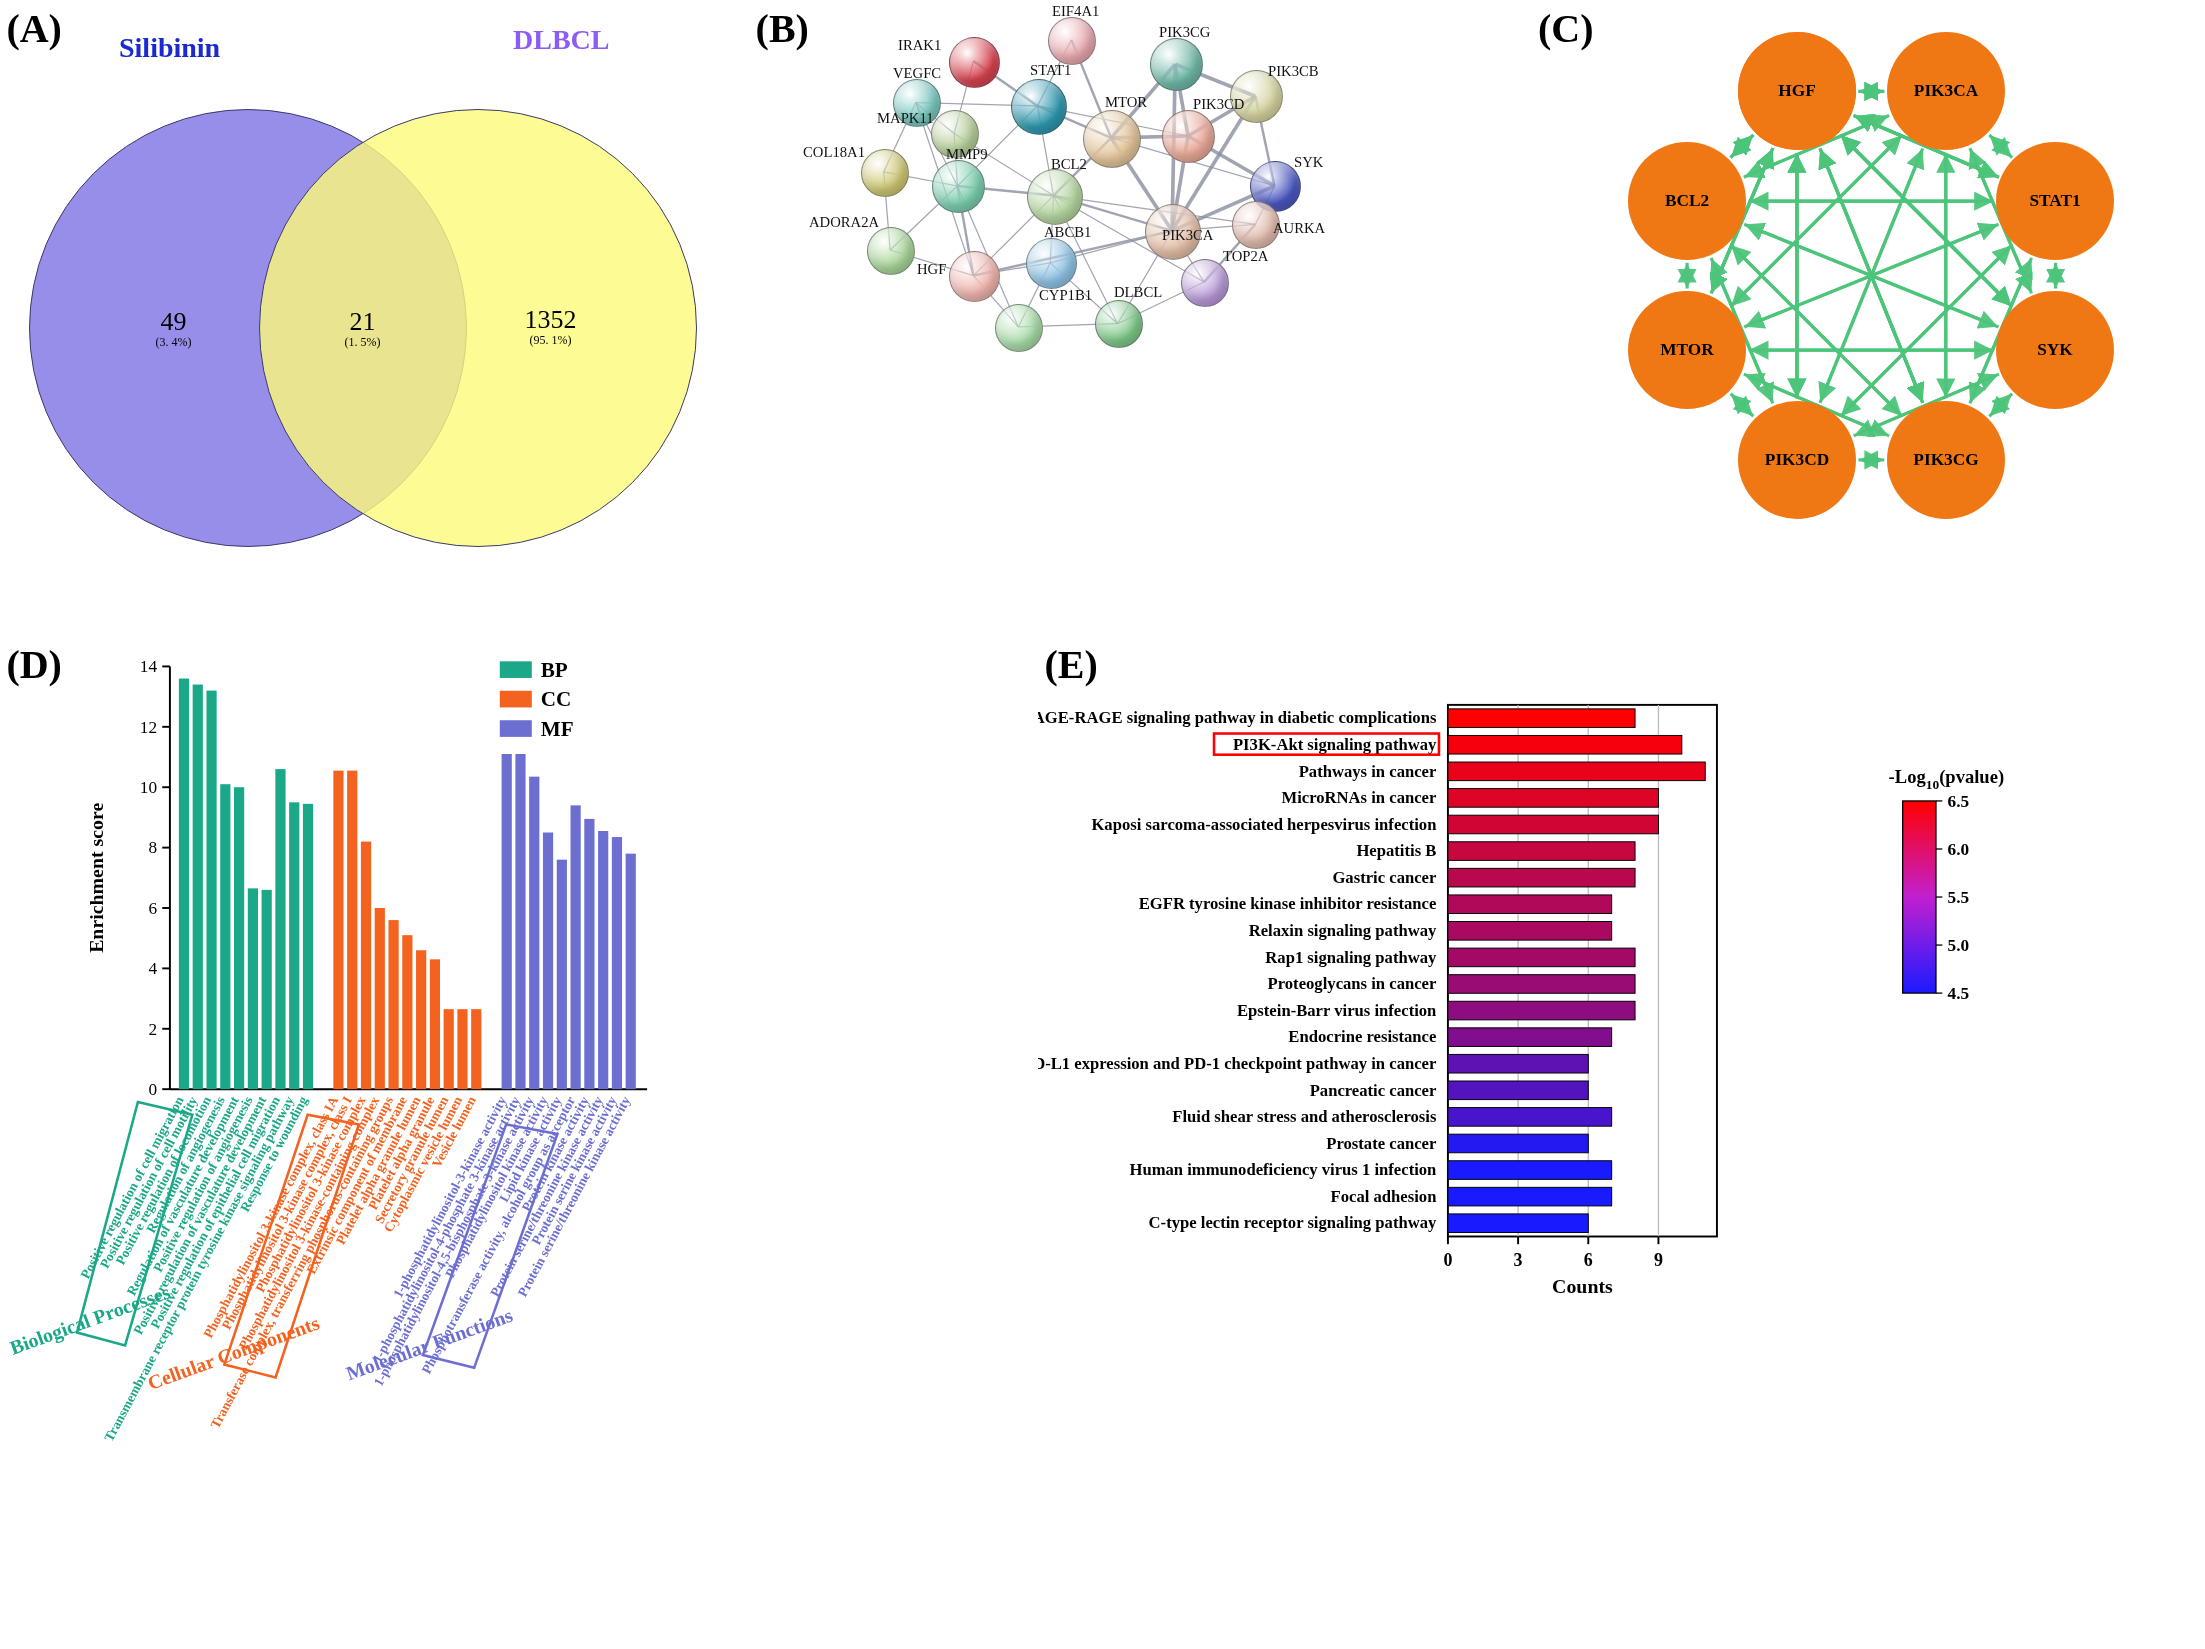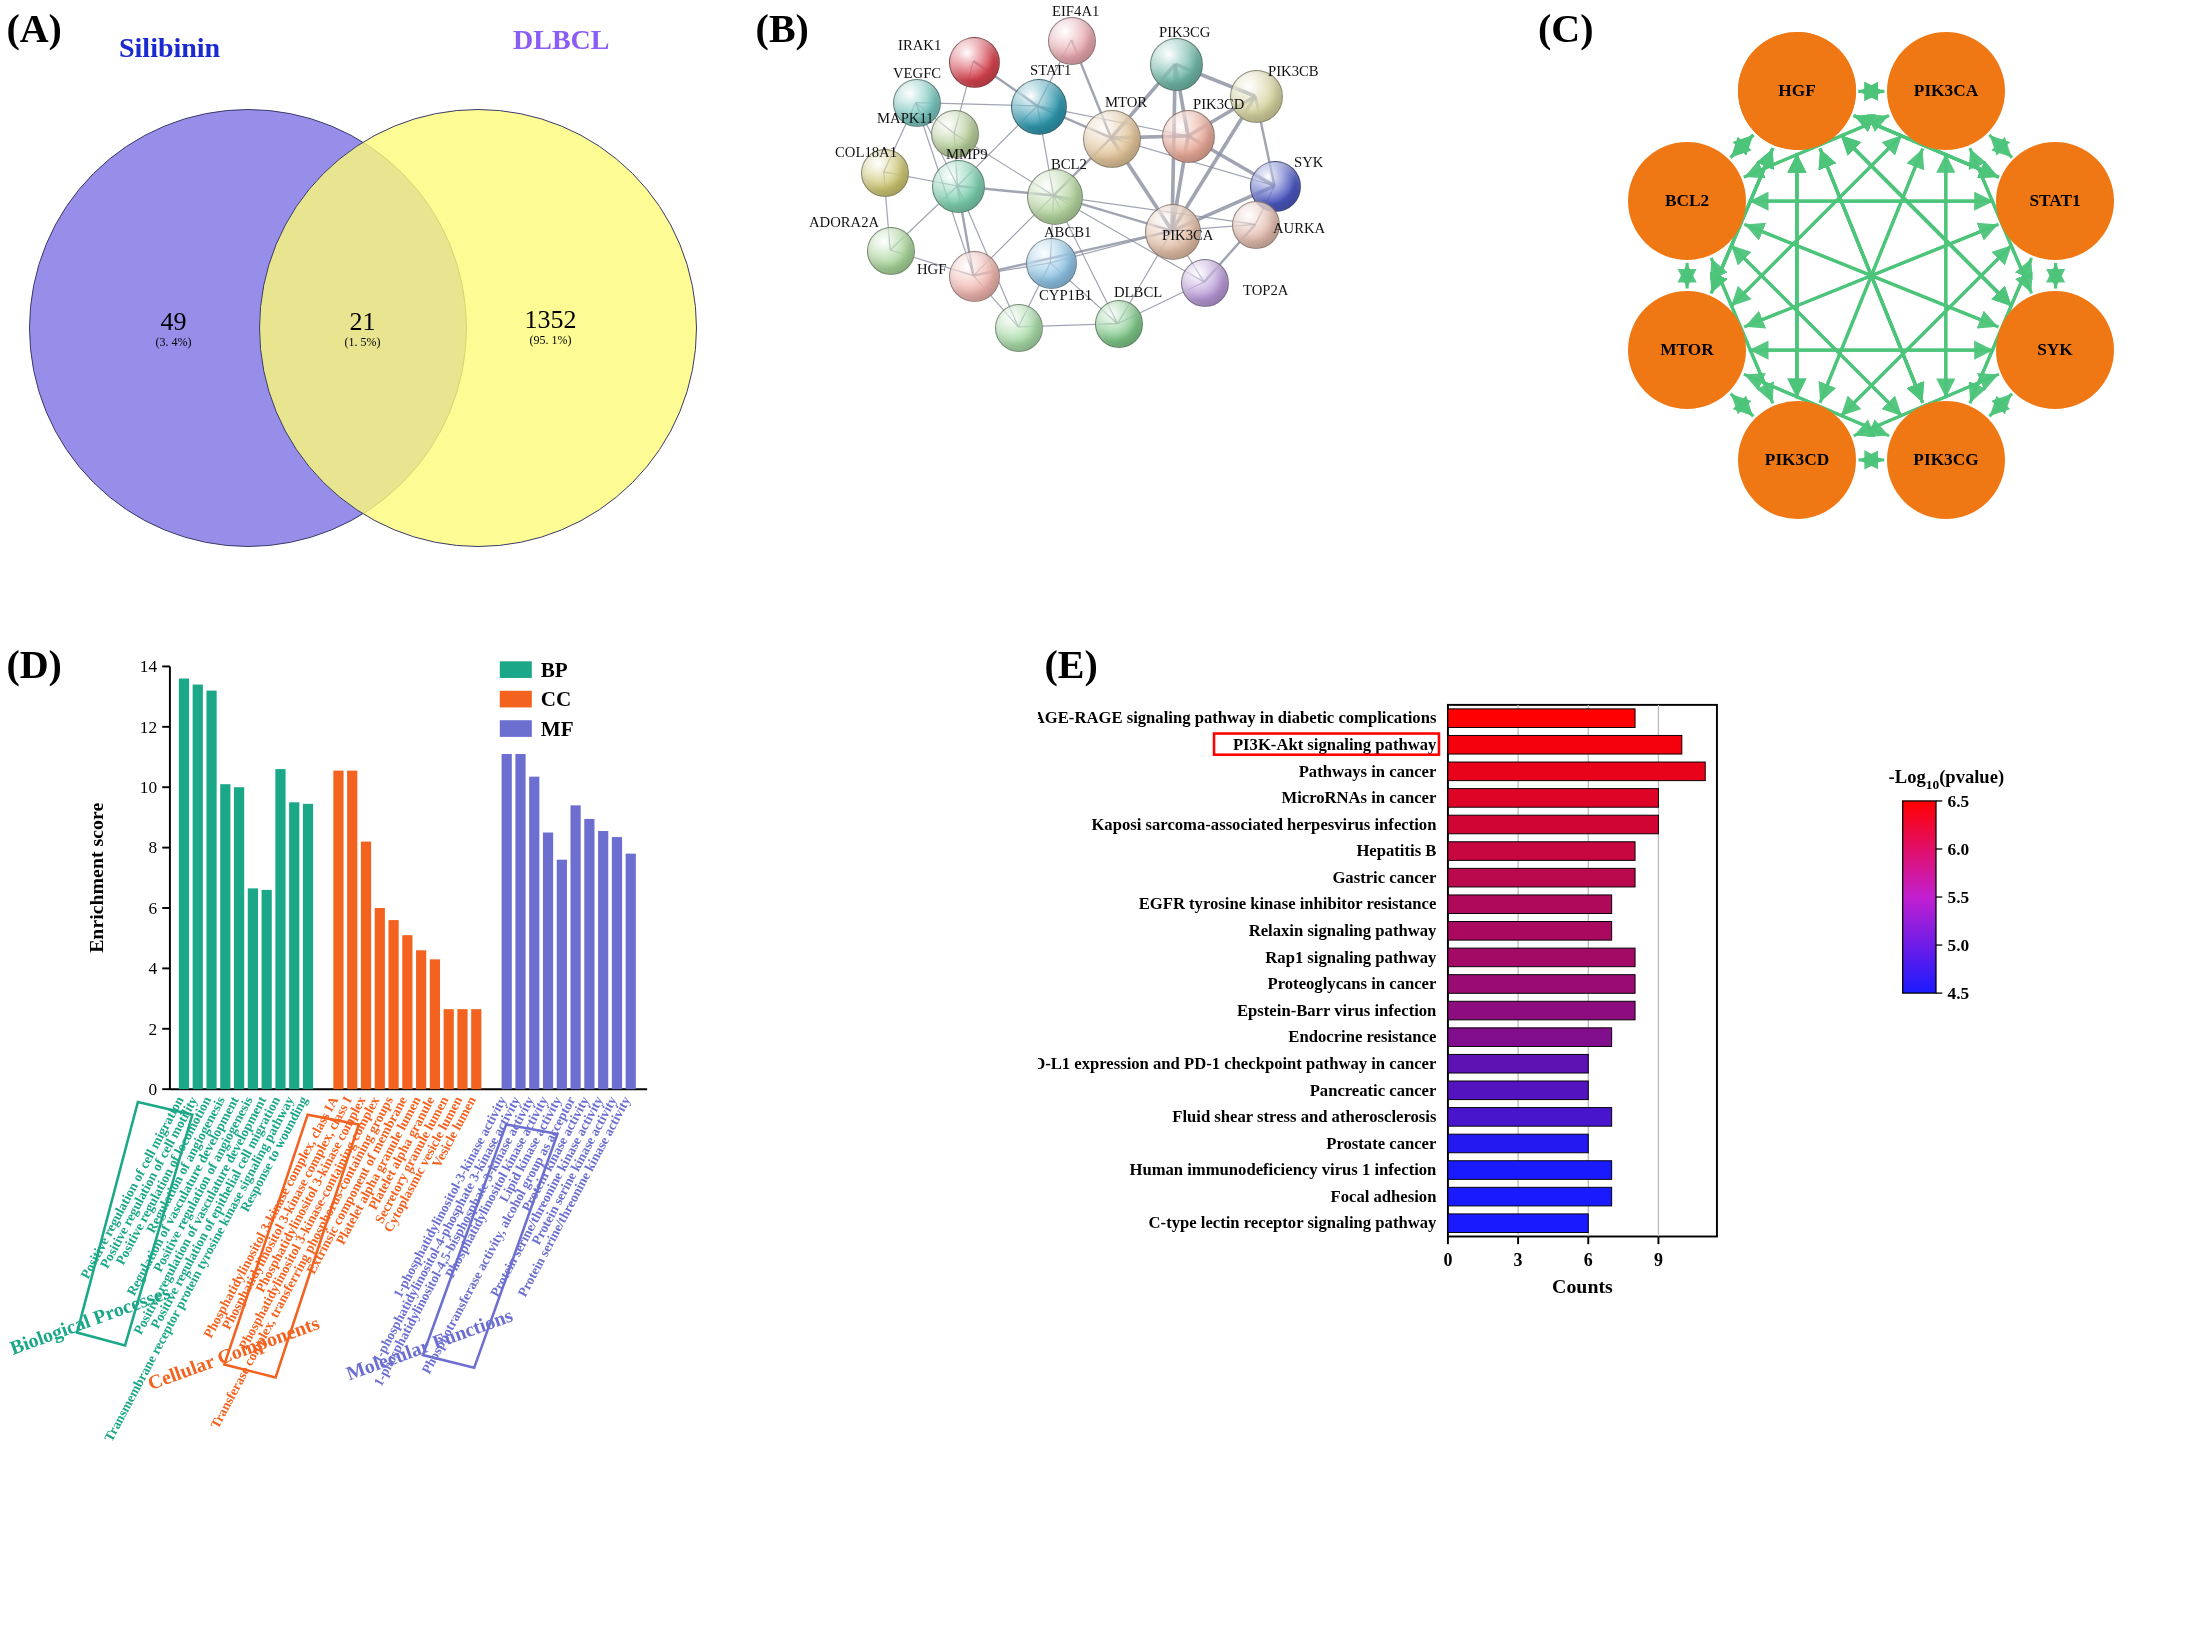--- a/index.html
+++ b/index.html
@@ -131,39 +131,39 @@
       <div class="ppi-label" style="left: 131px; top: 65px;">VEGFC</div>
       <div class="ppi-node" style="left: 249px; top: 79px; width: 54px; height: 54px; background: radial-gradient(circle at 35% 30%, rgba(255, 255, 255, 0.333), rgb(46, 151, 173) 60%, rgb(46, 151, 173));"></div>
       <div class="ppi-label" style="left: 268px; top: 62px;">STAT1</div>
       <div class="ppi-node" style="left: 169px; top: 110px; width: 46px; height: 46px; background: radial-gradient(circle at 35% 30%, rgba(255, 255, 255, 0.333), rgb(183, 207, 154) 60%, rgb(183, 207, 154));"></div>
       <div class="ppi-label" style="left: 115px; top: 110px;">MAPK11</div>
       <div class="ppi-node" style="left: 321px; top: 110px; width: 56px; height: 56px; background: radial-gradient(circle at 35% 30%, rgba(255, 255, 255, 0.333), rgb(226, 197, 154) 60%, rgb(226, 197, 154));"></div>
       <div class="ppi-label" style="left: 343px; top: 94px;">MTOR</div>
       <div class="ppi-node" style="left: 400px; top: 110px; width: 51px; height: 51px; background: radial-gradient(circle at 35% 30%, rgba(255, 255, 255, 0.333), rgb(234, 171, 154) 60%, rgb(234, 171, 154));"></div>
       <div class="ppi-label" style="left: 431px; top: 96px;">PIK3CD</div>
       <div class="ppi-node" style="left: 99px; top: 149px; width: 46px; height: 46px; background: radial-gradient(circle at 35% 30%, rgba(255, 255, 255, 0.333), rgb(207, 200, 116) 60%, rgb(207, 200, 116));"></div>
-      <div class="ppi-label" style="left: 41px; top: 144px; margin-left: 32px;">COL18A1</div>
+      <div class="ppi-label" style="left: 41px; top: 144px;">COL18A1</div>
       <div class="ppi-node" style="left: 170px; top: 160px; width: 51px; height: 51px; background: radial-gradient(circle at 35% 30%, rgba(255, 255, 255, 0.333), rgb(123, 207, 174) 60%, rgb(123, 207, 174));"></div>
       <div class="ppi-label" style="left: 184px; top: 146px;">MMP9</div>
       <div class="ppi-node" style="left: 265px; top: 169px; width: 54px; height: 54px; background: radial-gradient(circle at 35% 30%, rgba(255, 255, 255, 0.333), rgb(181, 214, 160) 60%, rgb(181, 214, 160));"></div>
       <div class="ppi-label" style="left: 289px; top: 156px;">BCL2</div>
       <div class="ppi-node" style="left: 488px; top: 161px; width: 49px; height: 49px; background: radial-gradient(circle at 35% 30%, rgba(255, 255, 255, 0.333), rgb(74, 87, 192) 60%, rgb(74, 87, 192));"></div>
       <div class="ppi-label" style="left: 532px; top: 154px;">SYK</div>
       <div class="ppi-node" style="left: 105px; top: 227px; width: 46px; height: 46px; background: radial-gradient(circle at 35% 30%, rgba(255, 255, 255, 0.333), rgb(169, 214, 154) 60%, rgb(169, 214, 154));"></div>
       <div class="ppi-label" style="left: 47px; top: 214px;">ADORA2A</div>
       <div class="ppi-node" style="left: 383px; top: 204px; width: 54px; height: 54px; background: radial-gradient(circle at 35% 30%, rgba(255, 255, 255, 0.333), rgb(227, 191, 168) 60%, rgb(227, 191, 168));"></div>
       <div class="ppi-label" style="left: 400px; top: 227px;">PIK3CA</div>
       <div class="ppi-node" style="left: 470px; top: 201px; width: 46px; height: 46px; background: radial-gradient(circle at 35% 30%, rgba(255, 255, 255, 0.333), rgb(227, 188, 174) 60%, rgb(227, 188, 174));"></div>
       <div class="ppi-label" style="left: 511px; top: 220px;">AURKA</div>
       <div class="ppi-node" style="left: 264px; top: 238px; width: 49px; height: 49px; background: radial-gradient(circle at 35% 30%, rgba(255, 255, 255, 0.333), rgb(143, 196, 229) 60%, rgb(143, 196, 229));"></div>
       <div class="ppi-label" style="left: 282px; top: 224px;">ABCB1</div>
       <div class="ppi-node" style="left: 187px; top: 251px; width: 49px; height: 49px; background: radial-gradient(circle at 35% 30%, rgba(255, 255, 255, 0.333), rgb(240, 181, 174) 60%, rgb(240, 181, 174));"></div>
       <div class="ppi-label" style="left: 155px; top: 261px;">HGF</div>
       <div class="ppi-node" style="left: 419px; top: 259px; width: 46px; height: 46px; background: radial-gradient(circle at 35% 30%, rgba(255, 255, 255, 0.333), rgb(185, 154, 216) 60%, rgb(185, 154, 216));"></div>
-      <div class="ppi-label" style="left: 461px; top: 282px; margin-left: 20px;">TOP2A</div>
+      <div class="ppi-label" style="left: 461px; top: 248px;">TOP2A</div>
       <div class="ppi-node" style="left: 233px; top: 304px; width: 46px; height: 46px; background: radial-gradient(circle at 35% 30%, rgba(255, 255, 255, 0.333), rgb(168, 220, 168) 60%, rgb(168, 220, 168));"></div>
       <div class="ppi-label" style="left: 233px; top: 287px; margin-left: 44px;">CYP1B1</div>
       <div class="ppi-node" style="left: 333px; top: 300px; width: 46px; height: 46px; background: radial-gradient(circle at 35% 30%, rgba(255, 255, 255, 0.333), rgb(126, 201, 137) 60%, rgb(126, 201, 137));"></div>
       <div class="ppi-label" style="left: 352px; top: 284px;">DLBCL</div>
     </div>
 </div>
 
 <div id="panelC">
   <div class="panel-label" style="left:0px;top:5.1px;">(C)</div>
   <svg id="hubArrows" width="668" height="609" style="position:absolute;left:0;top:0;" viewBox="0 0 1042 950">

